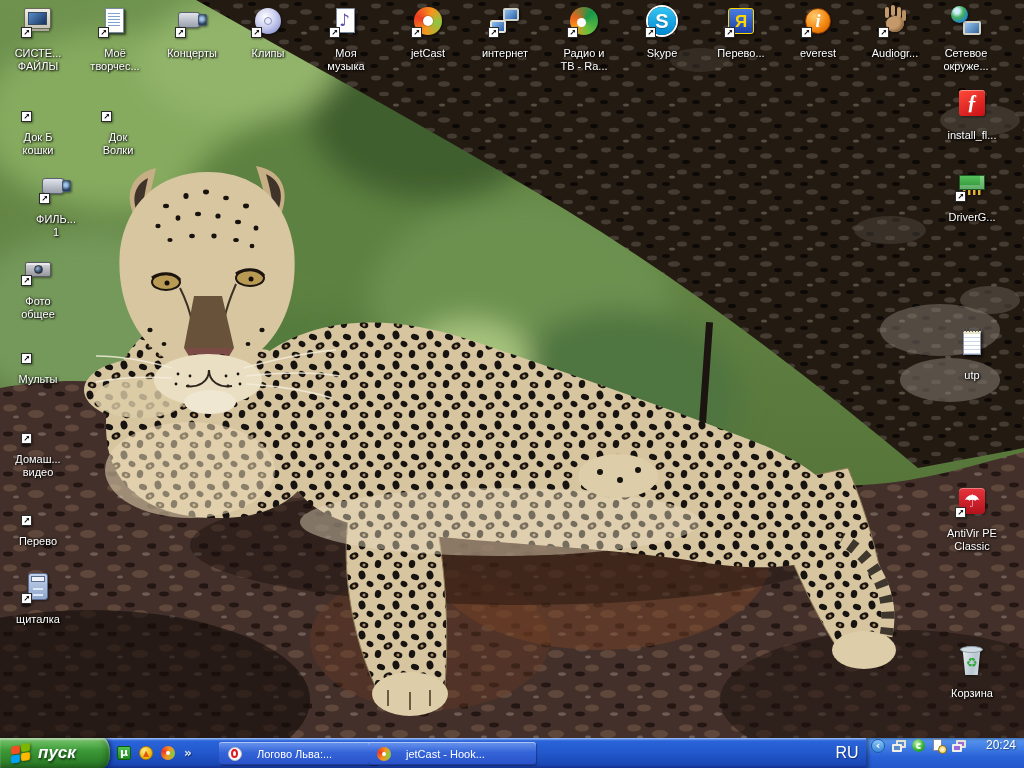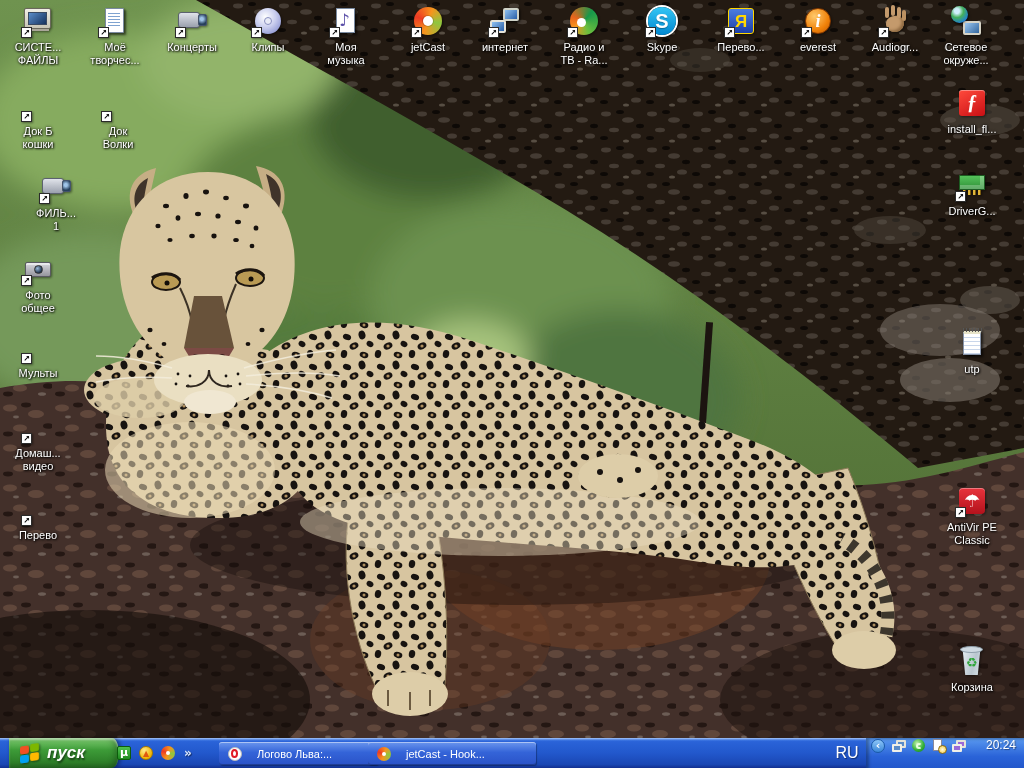--- a/index.html
+++ b/index.html
@@ -2,21 +2,21 @@
 <html><head>
 <meta charset="utf-8">
 <style>
   html,body{margin:0;padding:0;width:1024px;height:768px;overflow:hidden;
     font-family:"Liberation Sans",sans-serif;background:#000;}
   #desktop{position:relative;width:1024px;height:768px;}
   #wallpaper{position:absolute;left:0;top:0;z-index:0;}
 
   
   .dicon{position:absolute;width:72px;z-index:2;text-align:center;cursor:default;}
-  .dicon .label{display:block;margin-top:3px;font-size:11px;line-height:13px;color:#fff;
+  .dicon .label{display:block;margin-top:9px;font-size:11px;line-height:13px;color:#fff;
     white-space:pre-line;text-shadow:1px 1px 2px #000,0 0 3px #000;}
   .g{display:block;width:34px;height:34px;margin:0 auto;position:relative;
     filter:drop-shadow(1px 1px 1px rgba(0,0,0,.45));}
   .g::before,.g::after{content:"";position:absolute;box-sizing:border-box;}
   .sc{position:absolute;left:0;bottom:0;width:11px;height:11px;background:#fff;
     border:1px solid #2b2b2b;box-sizing:border-box;z-index:3;font-style:normal;}
   .sc::before{content:"\2197";position:absolute;left:0;top:0;width:9px;height:9px;
     font:bold 8px/9px "DejaVu Sans",sans-serif;color:#000;text-align:center;}
 
   .g-monitor::before{left:3px;top:4px;width:27px;height:21px;background:linear-gradient(#f0efe6,#c6c4b4);
@@ -128,21 +128,21 @@
 
   
   #taskbar{position:absolute;left:0;bottom:0;width:1024px;height:30px;z-index:5;
     background:linear-gradient(#5a93f0,#2a63d8 12%,#2258cc 50%,#1a47b4 88%,#123090);}
   #taskbar::before{content:"";position:absolute;top:0;left:0;right:0;height:2px;
     background:linear-gradient(#a5c6fa,#4a7ee0);}
   .start{position:absolute;left:0;top:0;height:30px;width:110px;display:flex;align-items:center;
     background:linear-gradient(#7fce72,#3d9b38 40%,#2e8029 80%,#256b22);
     border-radius:0 14px 14px 0/0 30px 30px 0;
     box-shadow:inset 0 2px 2px rgba(255,255,255,.45),inset -4px 0 6px rgba(0,0,0,.25),2px 0 4px rgba(0,0,0,.45);
-    color:#fff;font:italic bold 17px "Liberation Sans",sans-serif;text-shadow:1px 2px 2px rgba(0,0,0,.55);margin-left:9px;}
+    color:#fff;font:italic bold 17px "Liberation Sans",sans-serif;text-shadow:1px 2px 2px rgba(0,0,0,.55);}
   .xp-flag{position:relative;width:24px;height:22px;margin:0 5px 0 9px;flex:none;}
   .xp-flag::before{content:"";position:absolute;left:2px;top:4px;width:9px;height:8px;background:#f25022;
     border-radius:2px;transform:skewY(-8deg);
     box-shadow:10px -1px 0 #7db700,0 9px 0 #00a1f1,10px 8px 0 #ffb900;
     filter:drop-shadow(1px 1px 1px rgba(0,0,0,.5));}
   .ql{position:absolute;left:116px;top:0;height:30px;display:flex;align-items:center;gap:6px;}
   .q{width:16px;height:16px;position:relative;display:inline-block;}
   .q::before,.q::after{content:"";position:absolute;box-sizing:border-box;}
   .q-ut::before{content:"µ";left:1px;top:1px;width:14px;height:14px;background:linear-gradient(#4fc24f,#1e8a1e);
     border:1px solid #0c5c0c;border-radius:2px;color:#fff;font:bold 11px/12px "DejaVu Sans",sans-serif;text-align:center;}
@@ -482,20 +482,26 @@
       </span>
     <span class="label">Домаш...
 видео</span>
   </div>
   <div class="dicon" style="left:2px;top:492px">
     <span class="g g-folder">
         <i class="sc"></i>
       </span>
     <span class="label">Перево</span>
   </div>
+  <div class="dicon" style="left:2px;top:570px">
+    <span class="g g-calc">
+        <i class="sc"></i>
+      </span>
+    <span class="label">щиталка</span>
+  </div>
 
   <div class="dicon" style="left:936px;top:86px">
     <span class="g g-flash"></span>
     <span class="label">install_fl...</span>
   </div>
   <div class="dicon" style="left:936px;top:168px">
     <span class="g g-driver">
         <i class="sc"></i>
       </span>
     <span class="label">DriverG...</span>

